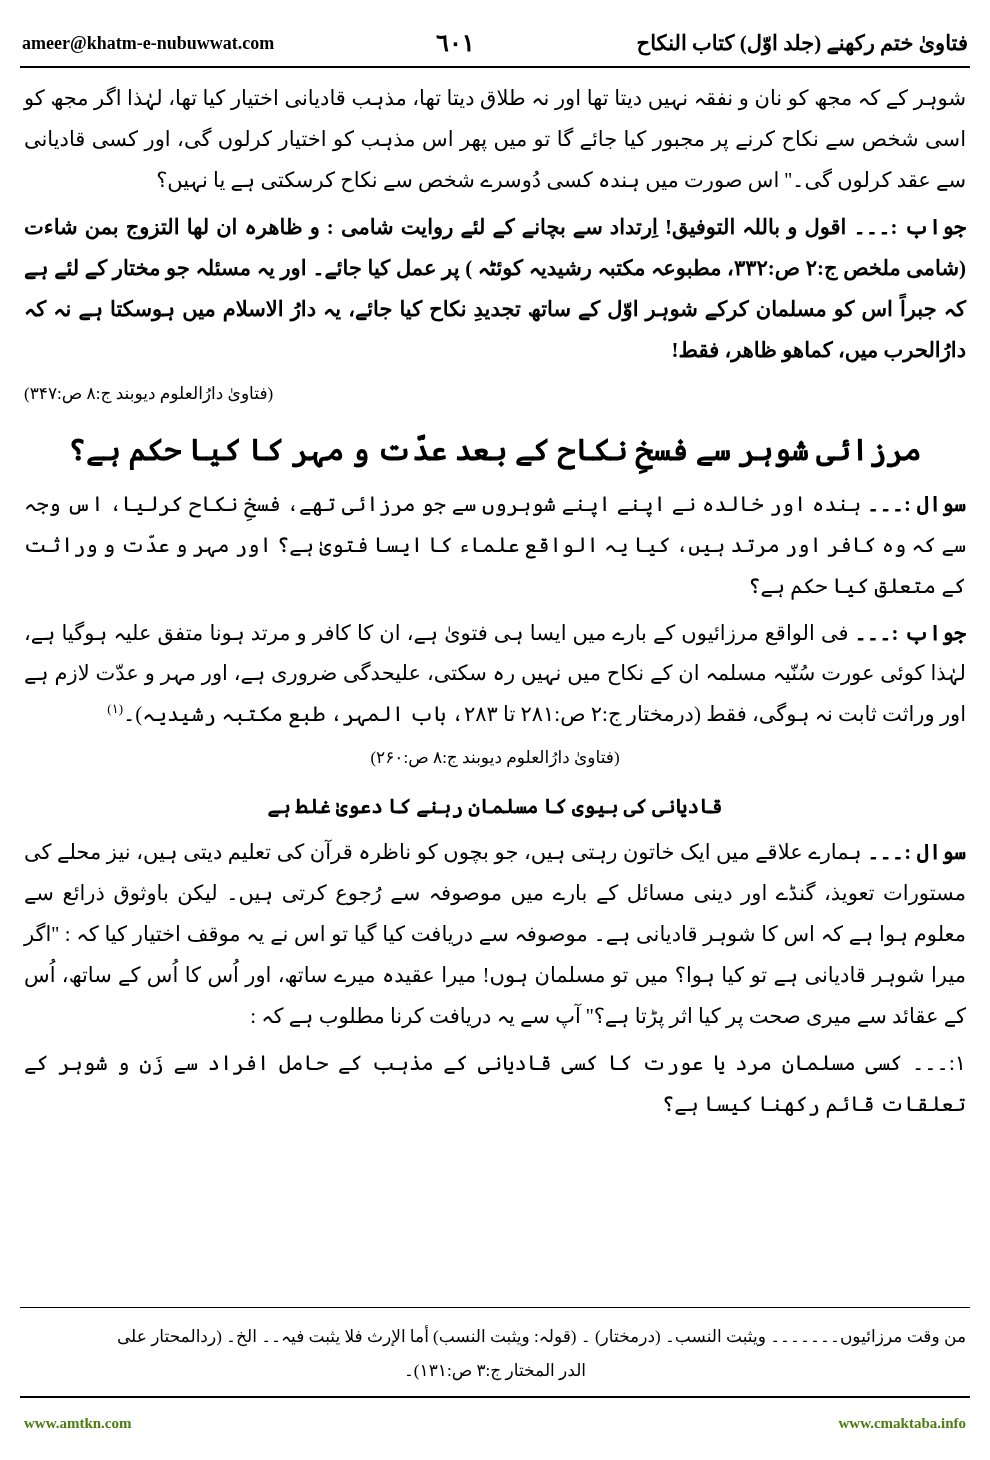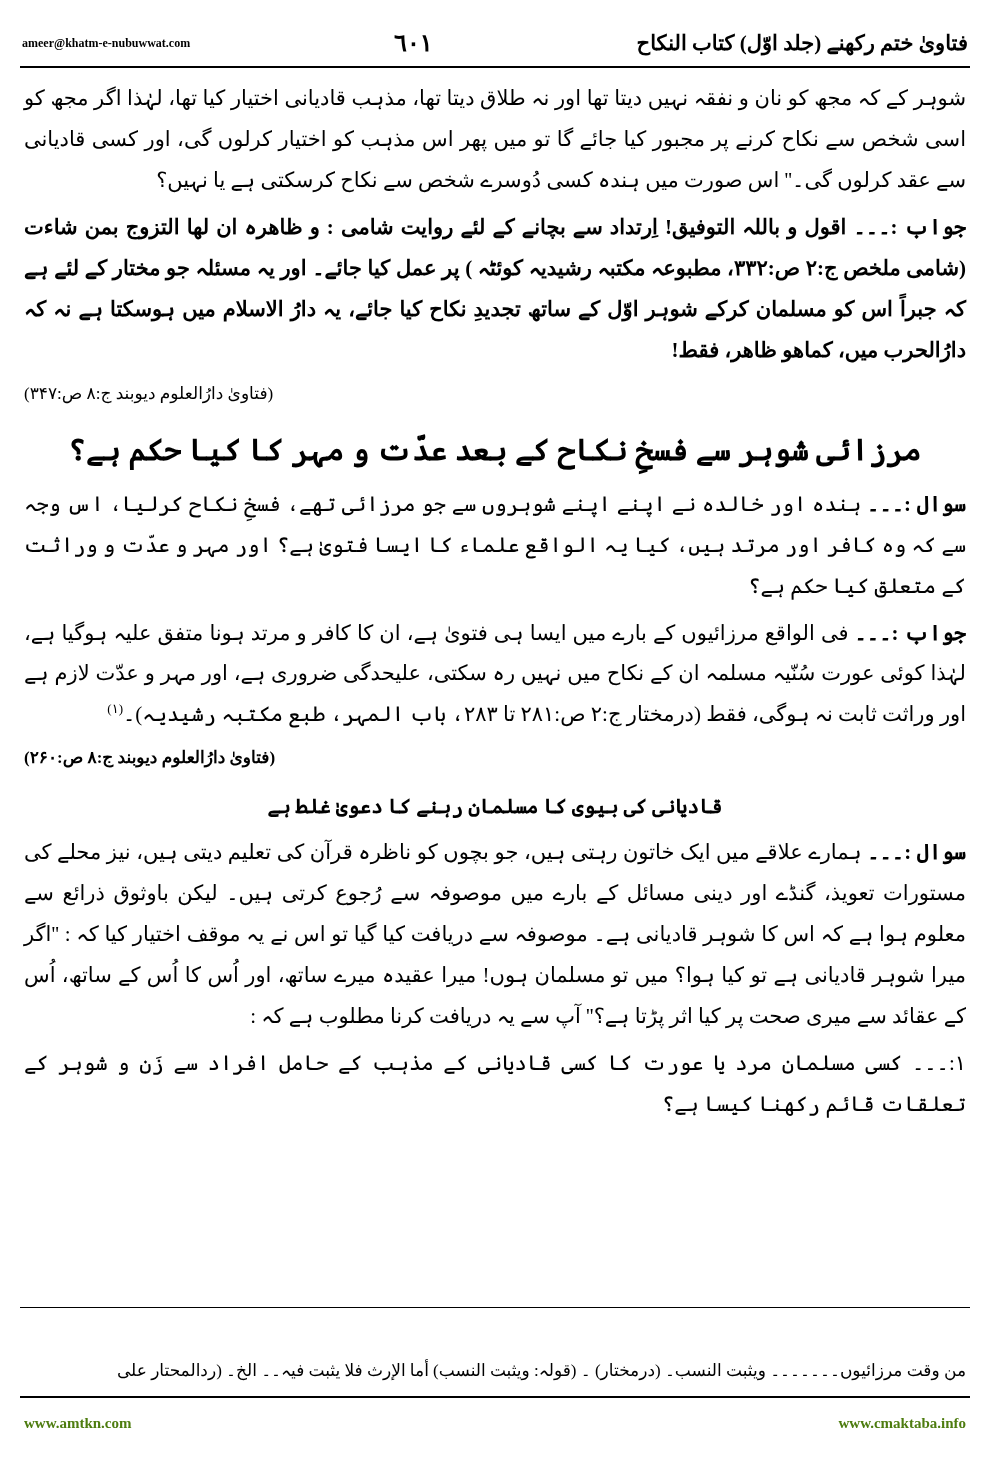--- a/index.html
+++ b/index.html
@@ -27,21 +27,21 @@
     display: flex;
     align-items: center;
     justify-content: space-between;
     direction: rtl;
   }
   .hdr-left, .hdr-right, .hdr-center {
     white-space: nowrap;
   }
   .hdr-email {
     font-family: "Liberation Serif", serif;
-    font-size: 12px;
+    font-size: 18px;
     font-weight: bold;
     direction: ltr;
   }
   .hdr-center {
     font-size: 24px;
     font-weight: bold;
     letter-spacing: 1px;
   }
   .hdr-right {
     font-size: 21px;
@@ -88,24 +88,23 @@
   .b { font-weight: bold; }
   .lbl { font-weight: bold; }
   .cite {
     font-size: 17px;
     display: block;
     margin: 2px 0 8px 0;
   }
   .cite-right { text-align: left; }
   .cite-row {
     display: flex;
-    justify-content: flex-end;
+    justify-content: center;
     font-size: 17px;
     margin: 0 0 8px 0;
-    font-weight: bold;
   }
   h2.qheading {
     font-size: 30px;
     font-weight: bold;
     text-align: center;
     margin: 16px 0 10px 0;
     line-height: 1.6;
   }
   h2.qheading.smaller {
     font-size: 20px;
@@ -205,20 +204,21 @@
 
     <div class="numlist">
       <p class="item">۱:۔۔۔ کسی مسلمان مرد یا عورت کا کسی قادیانی کے مذہب کے حامل افراد سے زَن و شوہر کے تعلقات قائم رکھنا کیسا ہے؟</p>
     </div>
 
   </div>
 
   <div class="rule-footnote"></div>
   <div class="footnote">
     <div>من وقت مرزائیوں۔۔۔۔۔۔۔ ویثبت النسب۔ (درمختار) ۔ (قولہ: ویثبت النسب) أما الإرث فلا یثبت فیہ۔۔ الخ۔ (ردالمحتار علی</div>
+    <div class="fn-last">الدر المختار ج:۳ ص:۱۳۱)۔</div>
   </div>
 
   <div class="rule-bottom"></div>
   <div class="footer">
     <div class="left">www.amtkn.com</div>
     <div class="right">www.cmaktaba.info</div>
   </div>
 
 </div>
 

